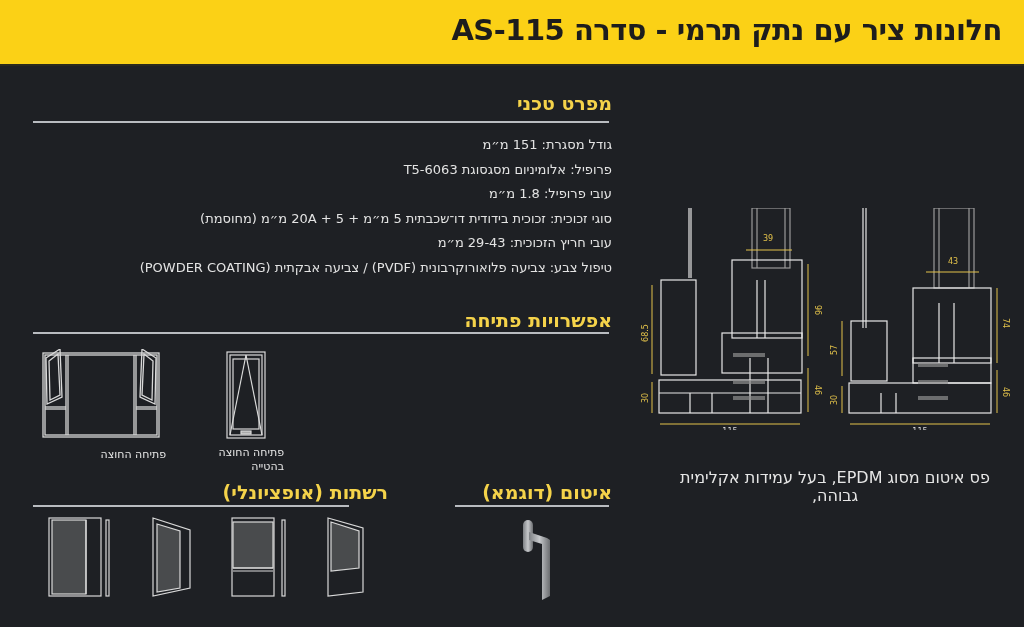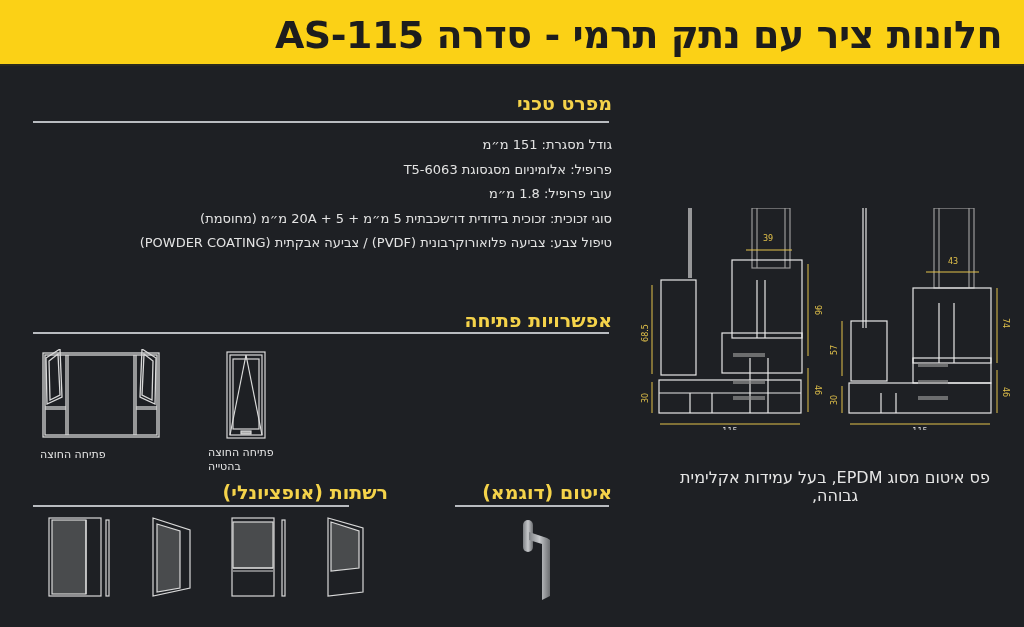--- a/index.html
+++ b/index.html
@@ -11,38 +11,38 @@
     position: relative;
   }
   .header {
     position: absolute; left: 0; top: 0; width: 1024px; height: 66px;
     background: #fbd116;
     border-bottom: 2px solid #2a2a1e;
   }
   .header-title {
     position: absolute; right: 22px; top: 13px;
     font-family: "DejaVu Sans", sans-serif;
-    font-weight: bold; font-size: 38px; color: #1d1d1d;
+    font-weight: bold; font-size: 29px; color: #1d1d1d;
     direction: rtl; letter-spacing: -0.5px;
     white-space: nowrap;
   }
   .sec-title {
     position: absolute; direction: rtl;
     font-family: "DejaVu Sans", sans-serif; font-weight: bold;
     font-size: 19px; color: #f5d34a; white-space: nowrap;
   }
   .rule { position: absolute; height: 2px; background: #b9bcc0; }
   .spec-list {
     position: absolute; right: 412px; top: 133px; width: 560px;
     direction: rtl; list-style: none;
     font-family: "DejaVu Sans", sans-serif; font-size: 13px; color: #e3e3e3;
   }
   .spec-list li { height: 24.6px; line-height: 24.6px; white-space: nowrap; }
   .caption {
-    position: absolute; direction: rtl; text-align: left;
+    position: absolute; direction: rtl; text-align: right;
     font-size: 11px; color: #e6e6e6; line-height: 14px;
     font-family: "DejaVu Sans", sans-serif;
   }
   .icon-box { position: absolute; }
   .epdm-note {
     position: absolute; left: 656px; top: 469px; width: 358px;
     direction: rtl; text-align: center;
     font-size: 16px; line-height: 18px; color: #e6e6e6;
     font-family: "DejaVu Sans", sans-serif;
   }
@@ -55,20 +55,21 @@
   <div class="header-title">חלונות ציר עם נתק תרמי - סדרה AS-115</div>
 </div>
 
 <div class="sec-title" style="right:412px; top:92px;">מפרט טכני</div>
 <div class="rule" style="left:33px; top:121px; width:576px;"></div>
 <ul class="spec-list">
   <li>גודל מסגרת: 151 מ״מ</li>
   <li>פרופיל: אלומיניום מסגסוגת 6063-T5</li>
   <li>עובי פרופיל: 1.8 מ״מ</li>
   <li>סוגי זכוכית: זכוכית בידודית דו־שכבתית 5 מ״מ + 20A + 5 מ״מ (מחוסמת)</li>
+  <li>עובי חריץ הזכוכית: 29-43 מ״מ</li>
   <li>טיפול צבע: צביעה פלואורוקרבונית (PVDF) / צביעה אבקתית (POWDER COATING)</li>
 </ul>
 
 <div class="sec-title" style="right:412px; top:309px;">אפשרויות פתיחה</div>
 <div class="rule" style="left:33px; top:332px; width:576px;"></div>
 
 <div class="icon-box" style="left:40px; top:349px; width:126px; height:90px;">
   <svg width="126" height="90" viewBox="0 0 126 90">
     <g fill="none" stroke="#d9d9d9" stroke-width="1.3">
       <rect x="3" y="4" width="116" height="84"></rect>

